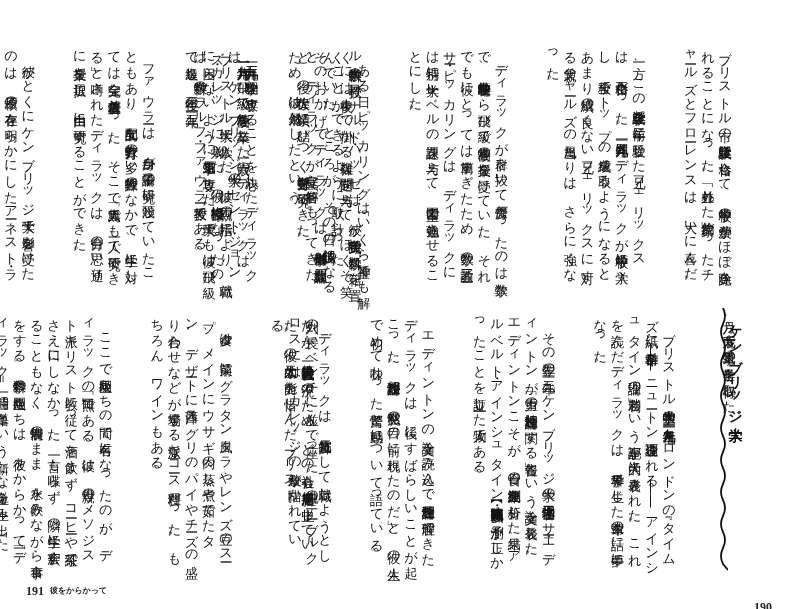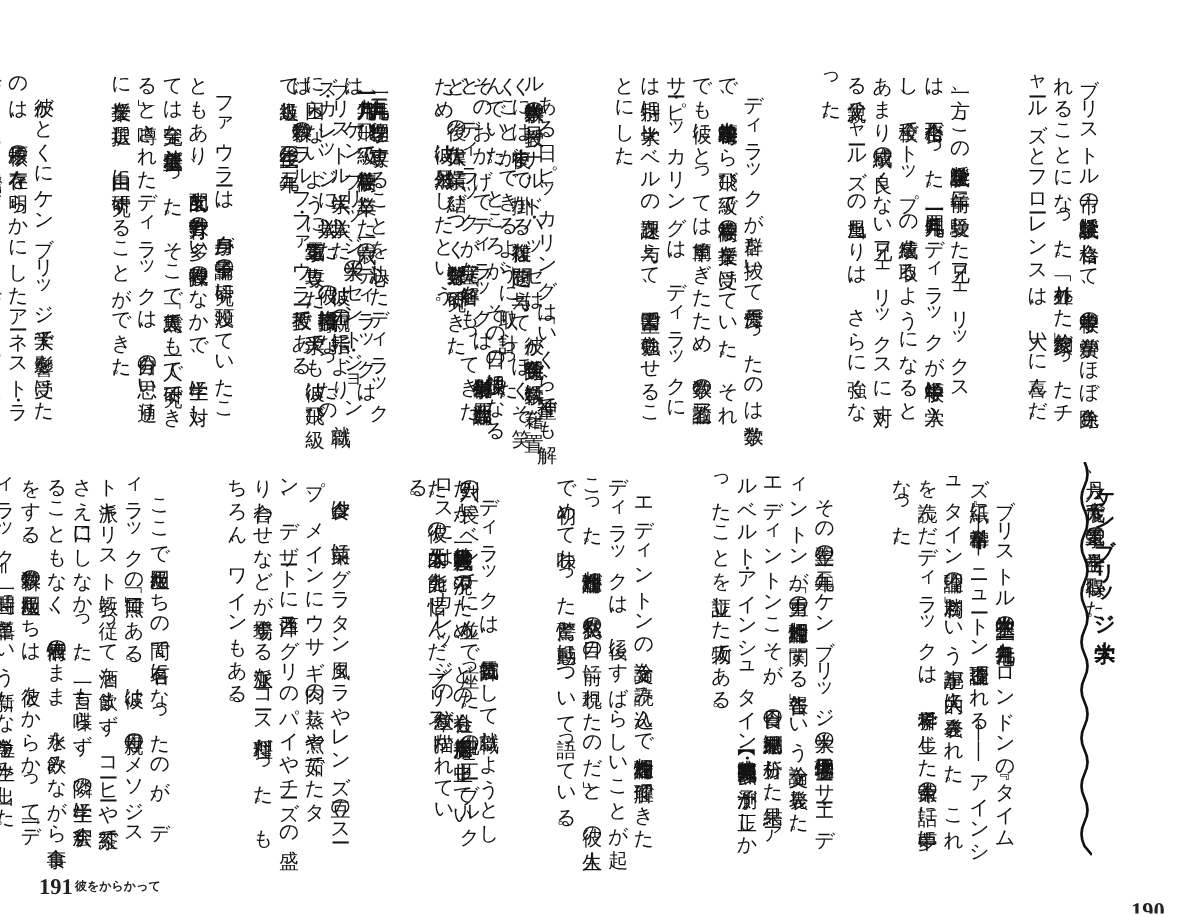--- a/index.html
+++ b/index.html
@@ -32,21 +32,21 @@
   .section-heading {
     position: absolute; left: 727px; top: 315px;
     writing-mode: vertical-rl; font-size: 14px; line-height: 18px; letter-spacing: 1px;
     font-weight: bold;
   }
   .wavy-line {
     position: absolute; left: 718px; top: 308px; width: 10px; height: 265px;
   }
   .rp-bot-b { left: 440px; top: 310px; width: 272px; height: 260px; }
   .folio {
-    position: absolute; font-family: "Liberation Serif", serif; font-size: 15px; font-weight: bold; color: #222;
+    position: absolute; font-family: "Liberation Serif", serif; font-size: 12px; font-weight: bold; color: #222;
   }
   .folio-left { left: 26px; top: 584px; }
   .running-head { position: absolute; left: 50px; top: 585px; font-size: 8px; font-weight: bold; color: #222; }
   .folio-right { left: 754px; top: 600px; text-align: center; }
 </style>
 </head>
 <body>
 
 <div class="spread">
 

